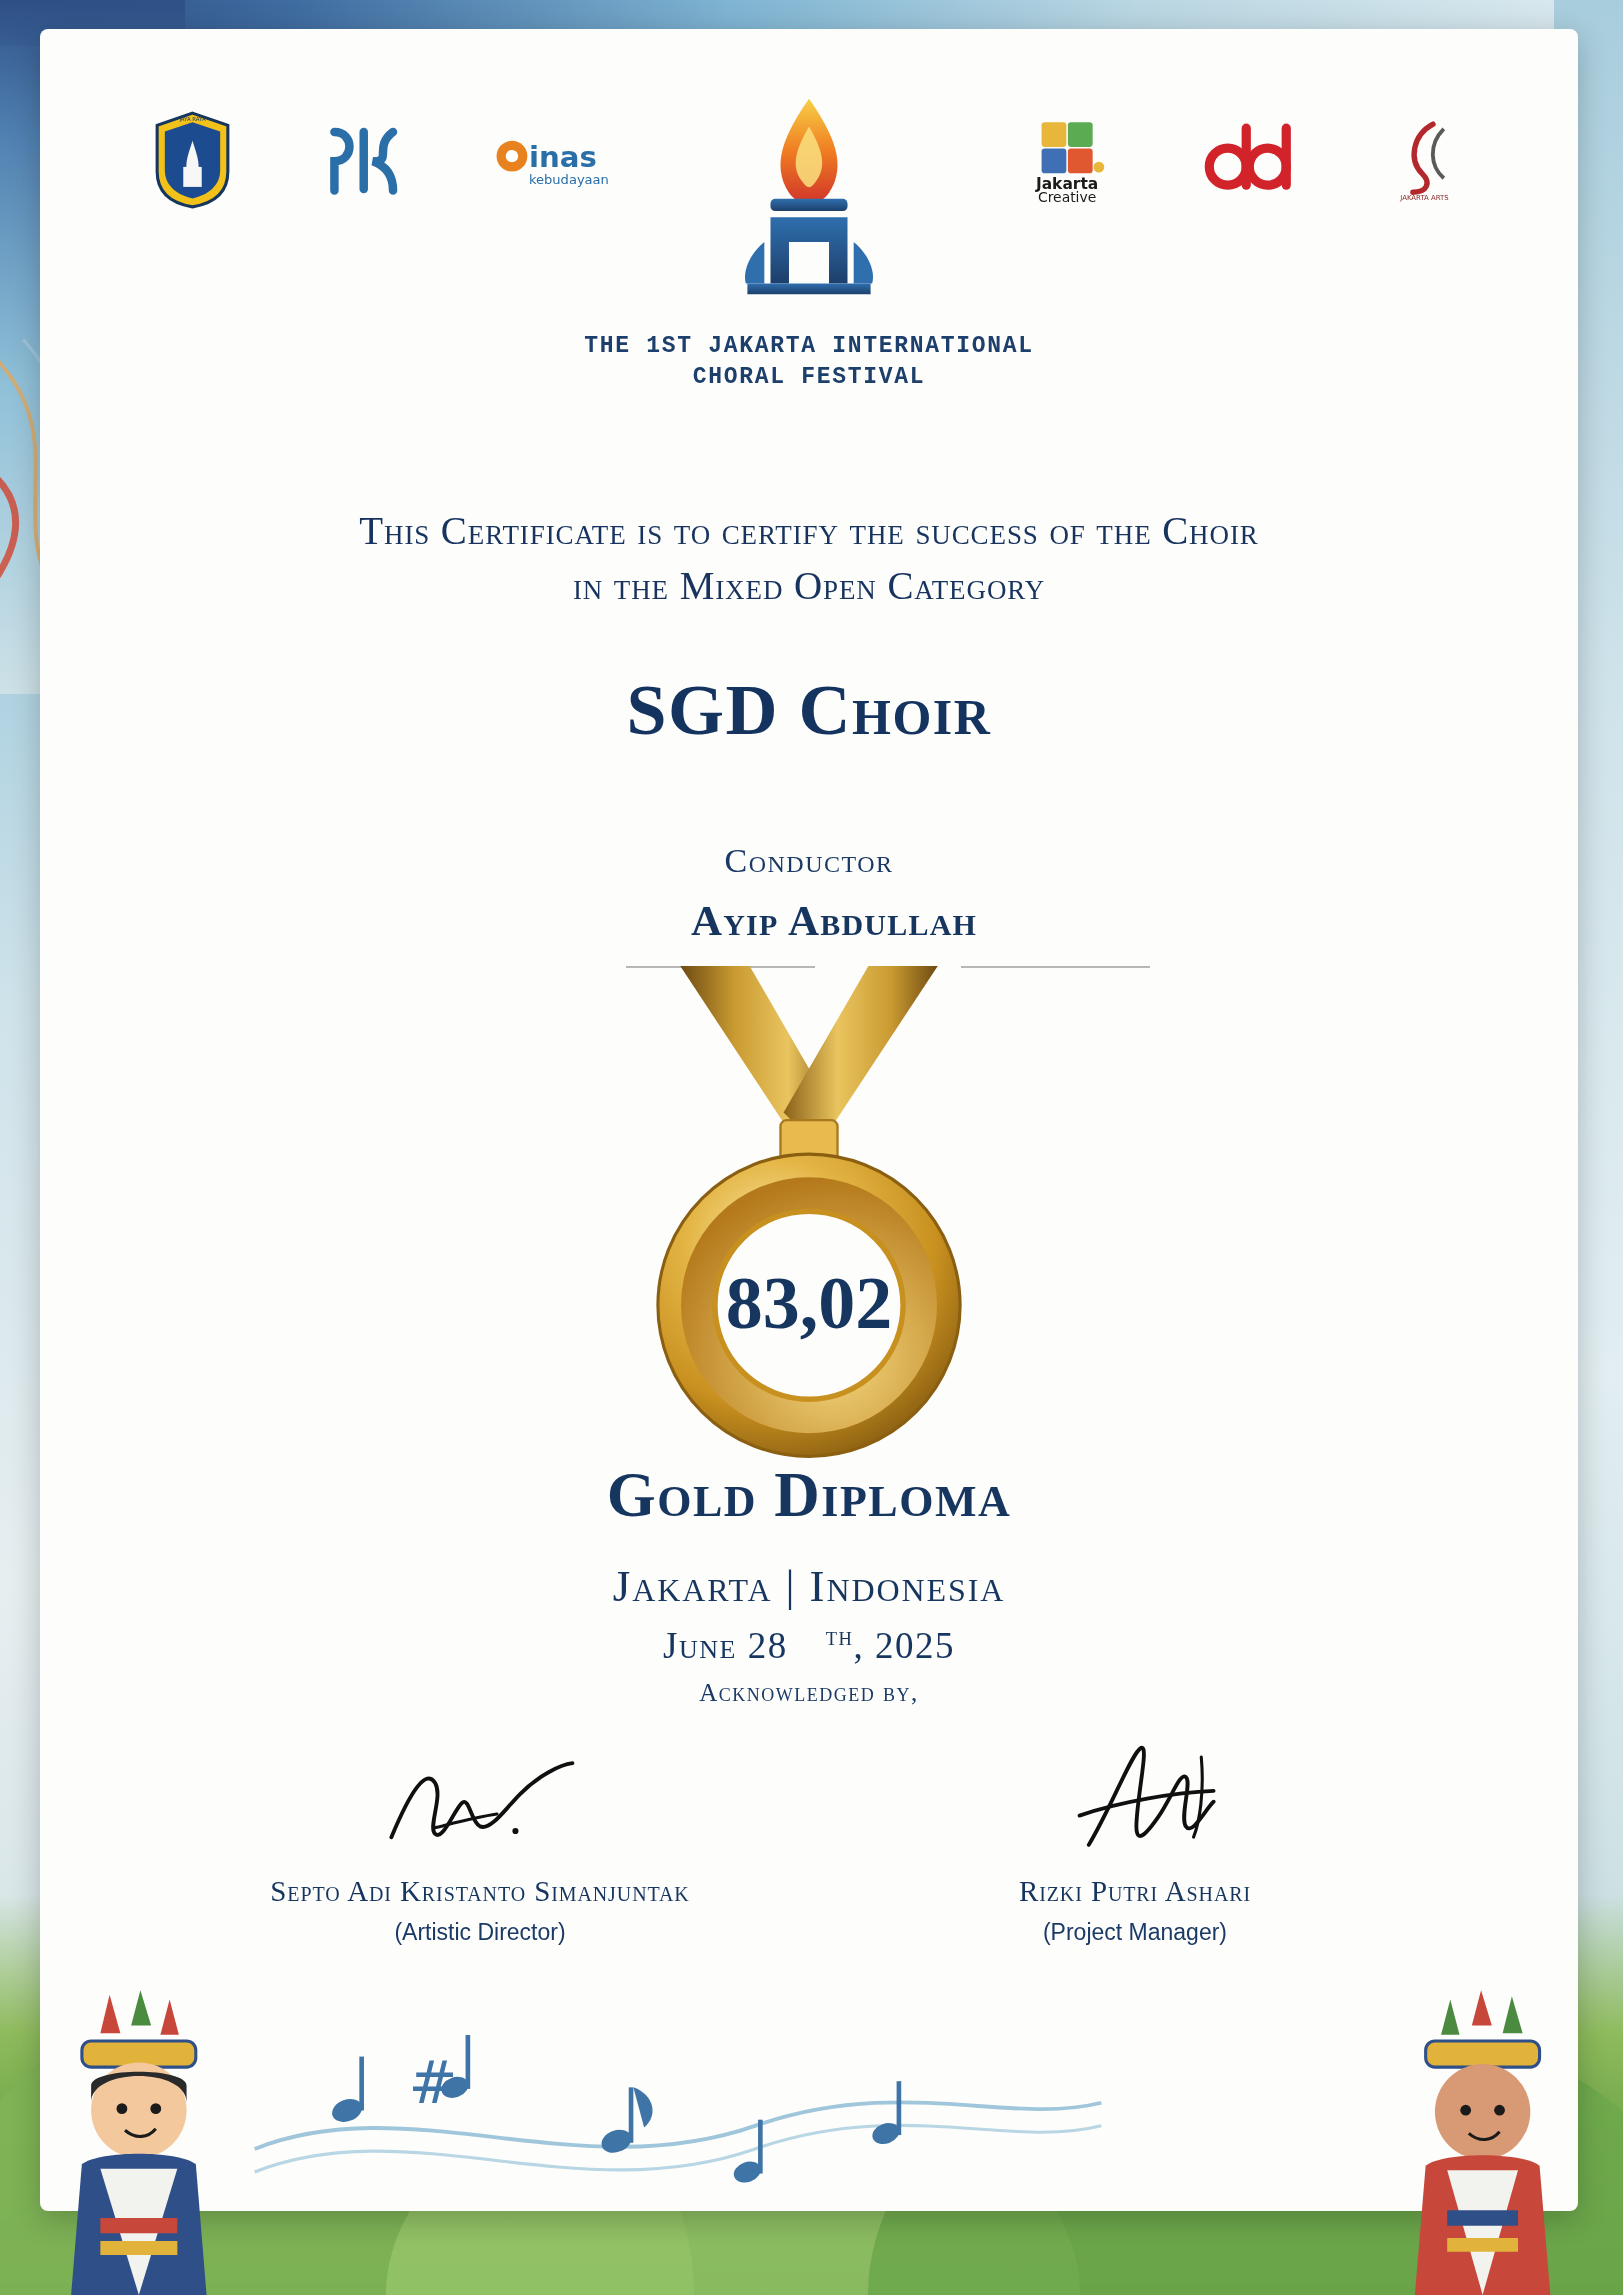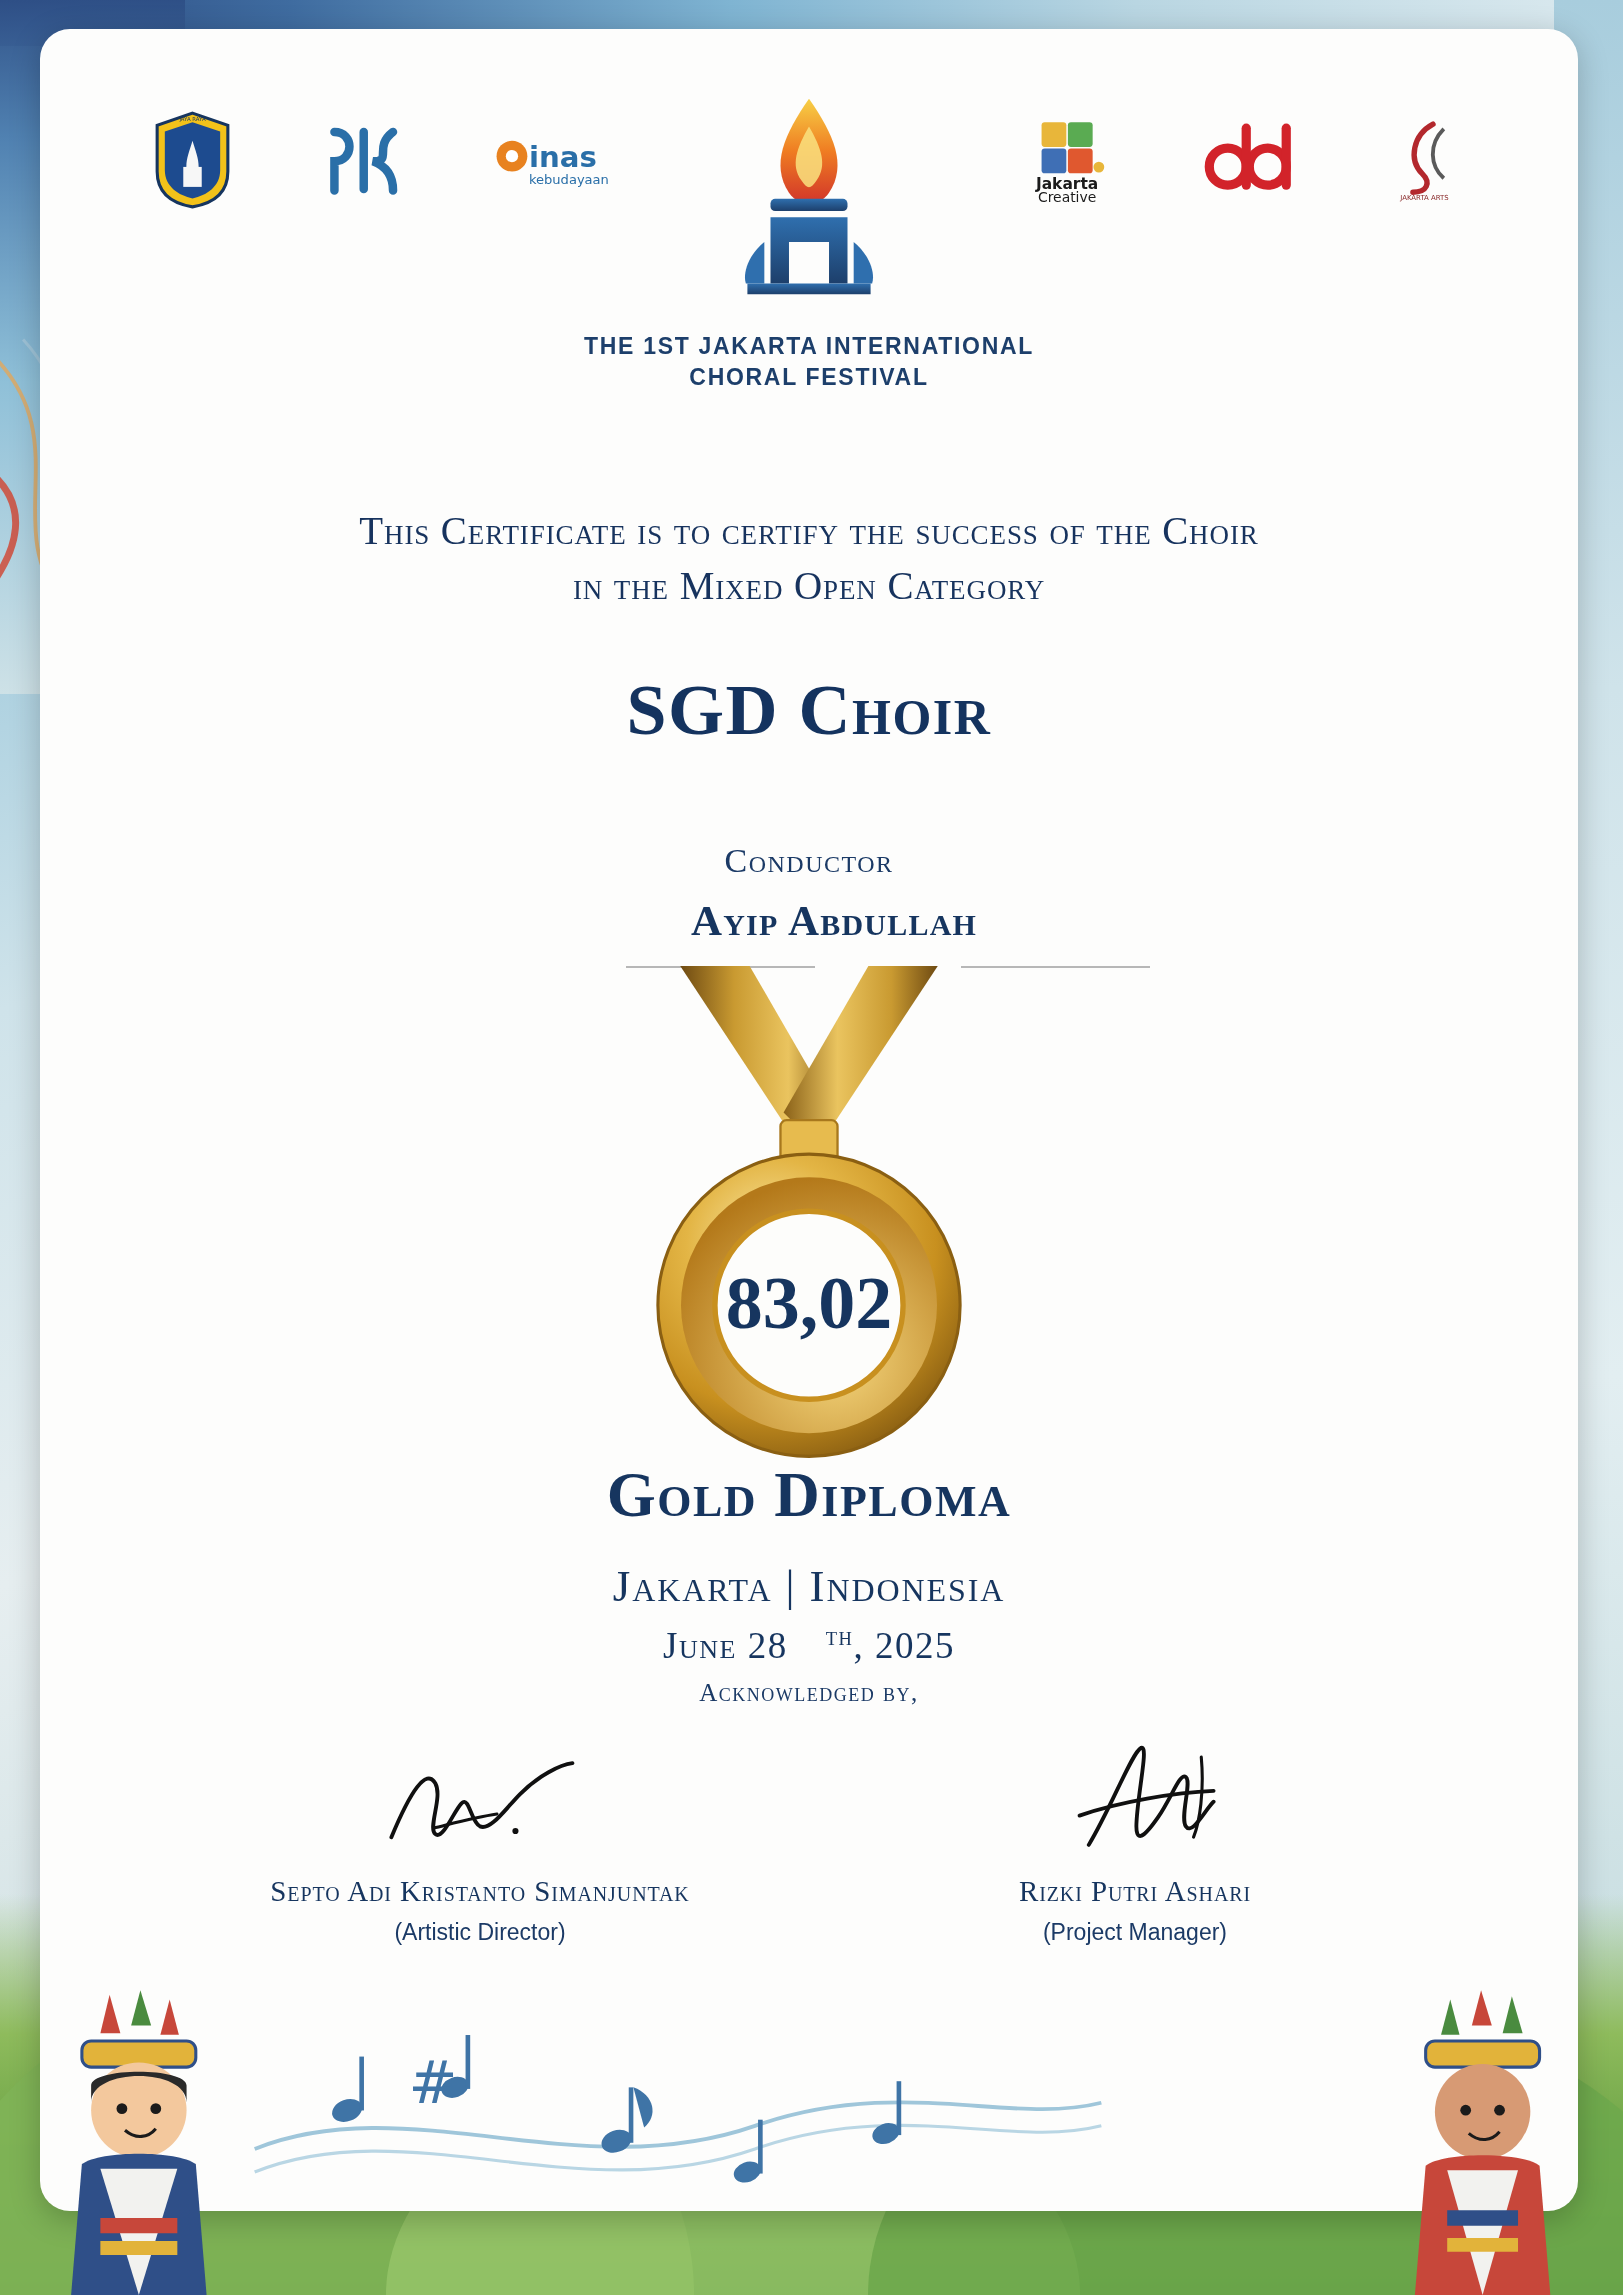--- a/index.html
+++ b/index.html
@@ -76,21 +76,21 @@
   }
 
   
   .card {
     position: absolute;
     left: 40px;
     top: 29px;
     width: 1538px;
     height: 2182px;
     background: #fdfdfc;
-    border-radius: 30px;
+    border-radius: 8px;
     box-shadow: 0 7.7px 31px rgba(0,0,0,0.22);
   }
 
   
   .logos {
     position: absolute;
     left: 0; top: 77px;
     width: 1538px;
     height: 108px;
     display: flex;
@@ -103,21 +103,21 @@
   
   .emblem {
     position: absolute;
     left: 0;
     top: 62px;
     width: 1538px;
     text-align: center;
   }
   .emblem-title {
     margin-top: 4.6px;
-    font-family: Liberation Sans, sans-serif;
+    font-family: Liberation Mono, monospace;
     font-weight: bold;
     font-size: 23px;
     letter-spacing: 1.7px;
     color: #1d3f6b;
     line-height: 1.35;
   }
 
   
   .intro {
     position: absolute;

